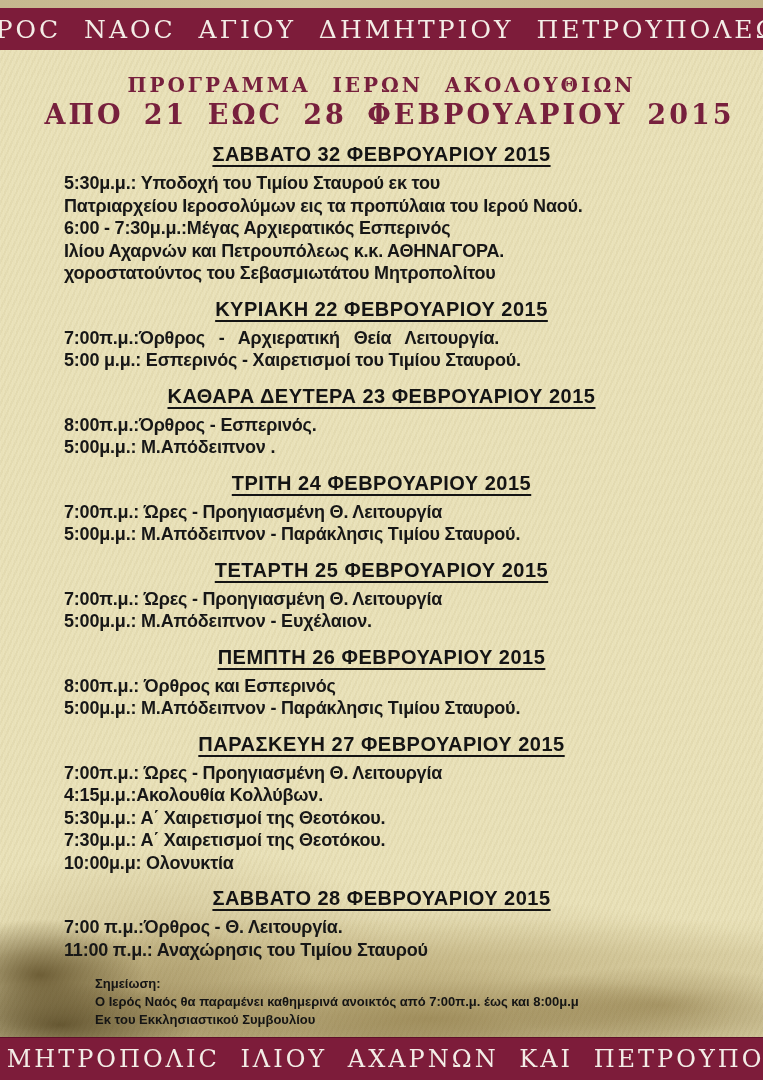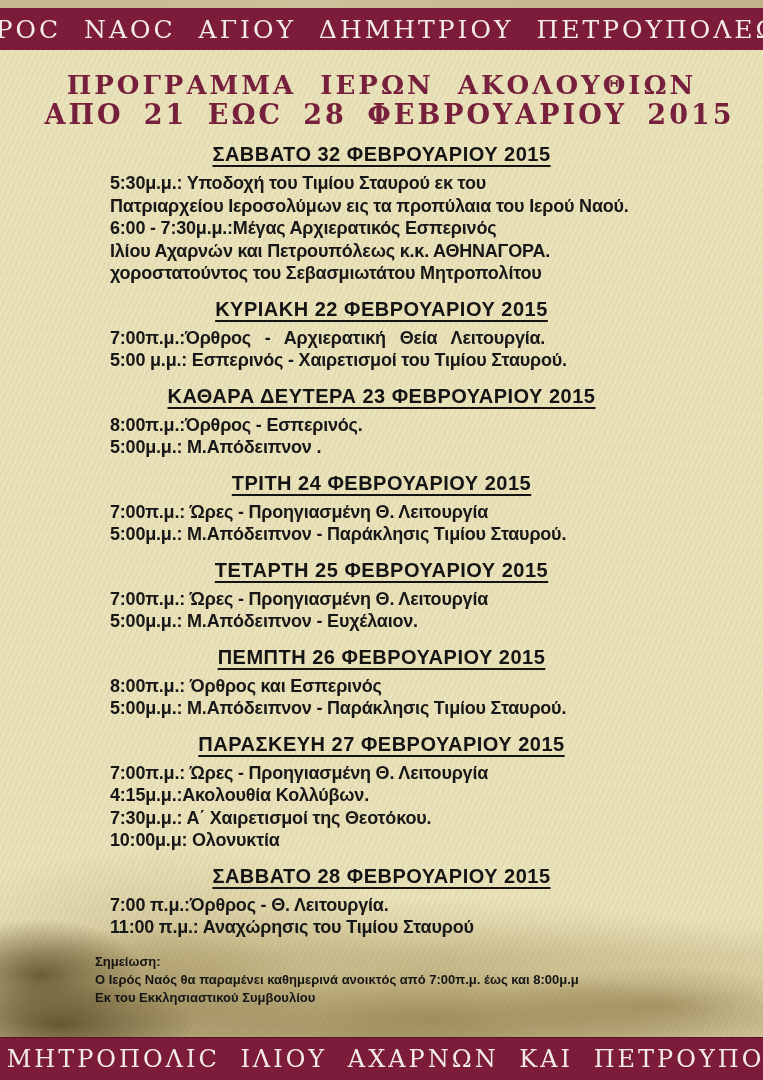--- a/index.html
+++ b/index.html
@@ -46,37 +46,37 @@
     white-space: nowrap;
   }
   .title-block {
     position: relative; z-index: 1;
     margin-top: 20px;
     text-align: center;
     color: #77203D;
     font-family: "DejaVu Serif", serif;
     font-weight: bold;
   }
-  .title-line1 { font-size: 26px; letter-spacing: 3px; word-spacing: 12px; line-height: 30px; }
+  .title-line1 { font-size: 20px; letter-spacing: 3px; word-spacing: 12px; line-height: 30px; }
   .title-line2 { font-size: 27px; letter-spacing: 3px; word-spacing: 8px;  line-height: 30px; padding-left: 16px; }
 
   .sections { position: relative; z-index: 1; }
   .section { margin-top: 12px; }
   .day-heading {
     text-align: center;
     font-size: 20px;
     font-weight: bold;
     color: #141414;
     letter-spacing: 0.5px;
     line-height: 24px;
     text-decoration: underline;
     text-decoration-thickness: 2px;
     text-underline-offset: 4px;
   }
-  .day-lines { margin: 6px 0 0 110px; }
+  .day-lines { margin: 6px 0 0 64px; }
   .schedule-line {
     font-size: 18px;
     font-weight: bold;
     color: #171717;
     line-height: 22.5px;
     letter-spacing: -0.2px;
     white-space: nowrap;
   }
   .schedule-line.spread { word-spacing: 9px; }
 
@@ -165,20 +165,21 @@
         <div class="day-lines">
           <div class="schedule-line">8:00π.μ.: Όρθρος και Εσπερινός</div>
           <div class="schedule-line">5:00μ.μ.: Μ.Απόδειπνον - Παράκλησις Τιμίου Σταυρού.</div>
         </div>
       </div>
       <div class="section">
         <div class="day-heading">ΠΑΡΑΣΚΕΥΗ 27 ΦΕΒΡΟΥΑΡΙΟΥ 2015</div>
         <div class="day-lines">
           <div class="schedule-line">7:00π.μ.: Ώρες - Προηγιασμένη Θ. Λειτουργία</div>
           <div class="schedule-line">4:15μ.μ.:Ακολουθία Κολλύβων.</div>
+          <div class="schedule-line">5:30μ.μ.: Α΄ Χαιρετισμοί της Θεοτόκου.</div>
           <div class="schedule-line">7:30μ.μ.: Α΄ Χαιρετισμοί της Θεοτόκου.</div>
           <div class="schedule-line">10:00μ.μ: Ολονυκτία</div>
         </div>
       </div>
       <div class="section">
         <div class="day-heading">ΣΑΒΒΑΤΟ 28 ΦΕΒΡΟΥΑΡΙΟΥ 2015</div>
         <div class="day-lines">
           <div class="schedule-line">7:00 π.μ.:Όρθρος - Θ. Λειτουργία.</div>
           <div class="schedule-line">11:00 π.μ.: Αναχώρησις του Τιμίου Σταυρού</div>
         </div>

